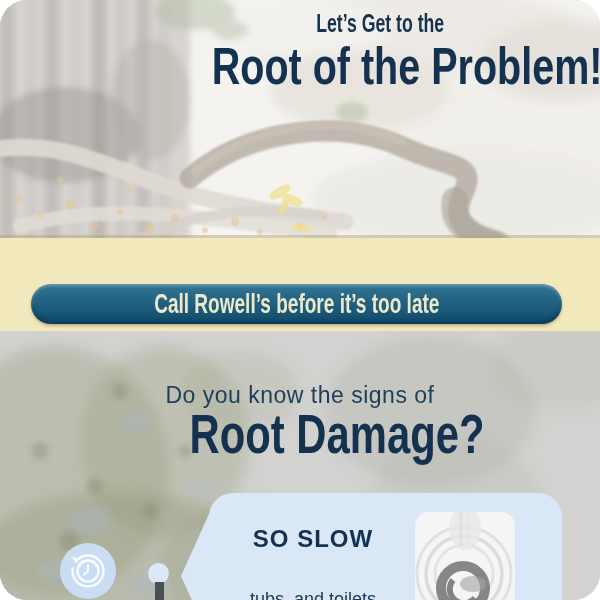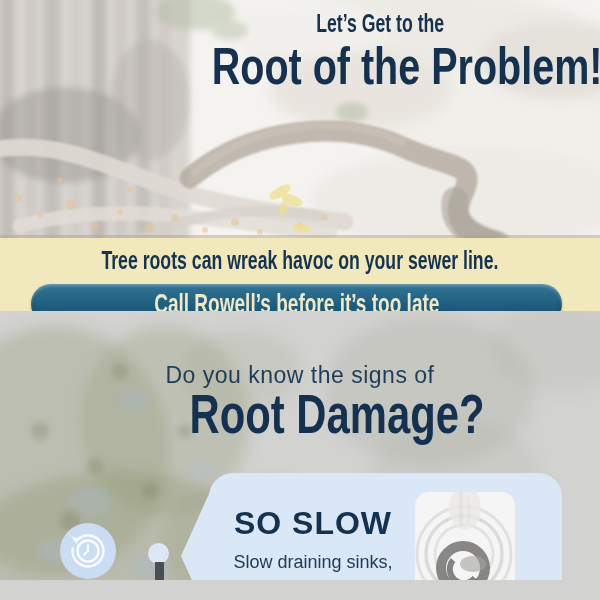--- a/index.html
+++ b/index.html
@@ -1,18 +1,18 @@
 <!DOCTYPE html>
 <html><head>
 <meta charset="utf-8">
 <style>
   html,body { margin:0; padding:0; background:#ffffff; }
   .frame {
     position:relative; width:600px; height:600px; overflow:hidden;
-    font-family:"Liberation Sans", sans-serif; background:#d2d2d0;
+    font-family:"Liberation Sans", sans-serif; background:#d2d2d0;border-radius:27px;
   }
   
   .cond { display:inline-block; transform:scaleX(0.76); transform-origin:50% 50%; white-space:nowrap; }
   .cond-n { display:inline-block; transform:scaleX(0.68); transform-origin:50% 50%; white-space:nowrap; }
 
   
   .hero { position:absolute; left:0; top:0; width:600px; height:238px; overflow:hidden; }
   .hero-art { position:absolute; left:0; top:0; width:600px; height:238px; }
   .hero-text { position:absolute; left:150px; top:10px; width:460px; text-align:center; color:#14324f; }
   .hero-kicker { font-size:26px; font-weight:bold; line-height:1.05; }
@@ -23,40 +23,40 @@
   .banner-heading { padding-top:8px; text-align:center; color:#153453; font-size:26px; font-weight:bold; line-height:1.1; }
   .cta {
     position:absolute; left:31px; top:46px; width:531px; height:40px;
     border:none; border-radius:21px; cursor:pointer;
     background:linear-gradient(180deg,#337596 0%,#1d5d7e 55%,#114b69 100%);
     box-shadow:inset 0 2px 3px rgba(255,255,255,.28), inset 0 -3px 4px rgba(0,30,50,.35), 0 2px 3px rgba(96,84,41,.35);
     color:#efe9ca; font-size:28px; font-weight:bold; font-family:inherit; line-height:38px; padding:0;
   }
 
   
-  .signs { position:absolute; left:0; top:311px; width:600px; height:269px; background:#d2d2d0; overflow:hidden; }
+  .signs { position:absolute; left:0; top:331px; width:600px; height:269px; background:#d2d2d0; overflow:hidden; }
   .trees-art { position:absolute; left:0; top:0; width:600px; height:269px; }
   .signs-kicker { position:absolute; left:0; top:51px; width:600px; text-align:center;
                   font-size:23px; color:#1d3d58; letter-spacing:.5px; }
   .signs-title  { position:absolute; left:0; top:76px; width:600px; text-align:center;
                   font-size:55px; font-weight:bold; color:#14324f; line-height:1.0;margin-left:37px; }
 
   
   .clock-badge { position:absolute; left:60px; top:212px; width:56px; height:56px; border-radius:50%;
                  background:#cbddf2; display:flex; align-items:center; justify-content:center; }
   .timeline-node { position:absolute; left:148px; top:232px; width:21px; height:21px; border-radius:50%; background:#dce8f6; }
   .timeline-stem { position:absolute; left:155px; top:251px; width:9px; height:20px; background:#4a4f53; }
 
   
   .sign-card { position:absolute; left:181px; top:162px; width:381px; height:165px; }
   .card-point { position:absolute; left:0; top:12px; width:32px; height:142px; background:#d9e7f7;
                 clip-path:polygon(100% 0, 0 50%, 100% 100%); }
   .card-body { position:absolute; left:28px; top:0; width:353px; height:165px; background:#d9e7f7; border-radius:24px; }
   .card-text { position:absolute; left:0; top:0; width:208px; text-align:center; }
-  .card-heading { margin:32px 0 0 0; font-size:32px; font-weight:bold; color:#14324f; letter-spacing:1px; }
+  .card-heading { margin:32px 0 0 0; font-size:24px; font-weight:bold; color:#14324f; letter-spacing:1px; }
   .card-para { margin:7px 0 0 0; font-size:18px; line-height:26px; color:#223c54; }
   .drain-photo { position:absolute; left:206px; top:19px; width:100px; height:130px; border-radius:14px; overflow:hidden; }
 </style>
 </head>
 <body>
 
 <div class="frame">
 
   <section class="hero">
     <svg class="hero-art" viewBox="0 0 600 238" preserveAspectRatio="none" aria-hidden="true">
@@ -134,21 +134,20 @@
       <rect y="235" width="600" height="3" fill="#b4a57e" opacity="0.5"></rect>
     </svg>
 
     <div class="hero-text">
       <div class="hero-kicker"><span class="cond-n">Let’s Get to the</span></div>
       <div class="hero-title"><span class="cond">Root of the Problem!</span></div>
     </div>
   </section>
 
   <section class="banner">
-    <div class="banner-heading"><span class="cond-n">Tree roots can wreak havoc on your sewer line.</span></div>
     <button class="cta"><span class="cond-n">Call Rowell’s before it’s too late</span></button>
   </section>
 
   <section class="signs">
     <svg class="trees-art" viewBox="0 0 600 269" preserveAspectRatio="none" aria-hidden="true">
       <defs>
         <filter id="tb7" x="-30%" y="-30%" width="160%" height="160%">
             <feGaussianBlur stdDeviation="7"></feGaussianBlur>
           </filter>
         <filter id="tb3" x="-30%" y="-30%" width="160%" height="160%">
@@ -205,21 +204,21 @@
 
     <div class="timeline-node"></div>
     <div class="timeline-stem"></div>
 
     <div class="sign-card">
       <div class="card-point"></div>
       <div class="card-body">
         <div class="card-text">
           <h3 class="card-heading">SO SLOW</h3>
           <p class="card-para">
-            <span>Slow draining sinks,</span><br>
+            <br>
             <span>tubs, and toilets</span>
           </p>
         </div>
         <div class="drain-photo">
           <svg width="100" height="130" viewBox="0 0 100 130" preserveAspectRatio="none" aria-hidden="true">
             <rect width="100" height="130" fill="#f3f3f2"></rect>
             <g fill="none">
               <circle cx="49" cy="62" r="47" stroke="#d9d8d6" stroke-width="3"></circle>
               <circle cx="49" cy="62" r="38" stroke="#d2d1cf" stroke-width="3.5"></circle>
               <circle cx="49" cy="62" r="29" stroke="#dcdbd9" stroke-width="3"></circle>

